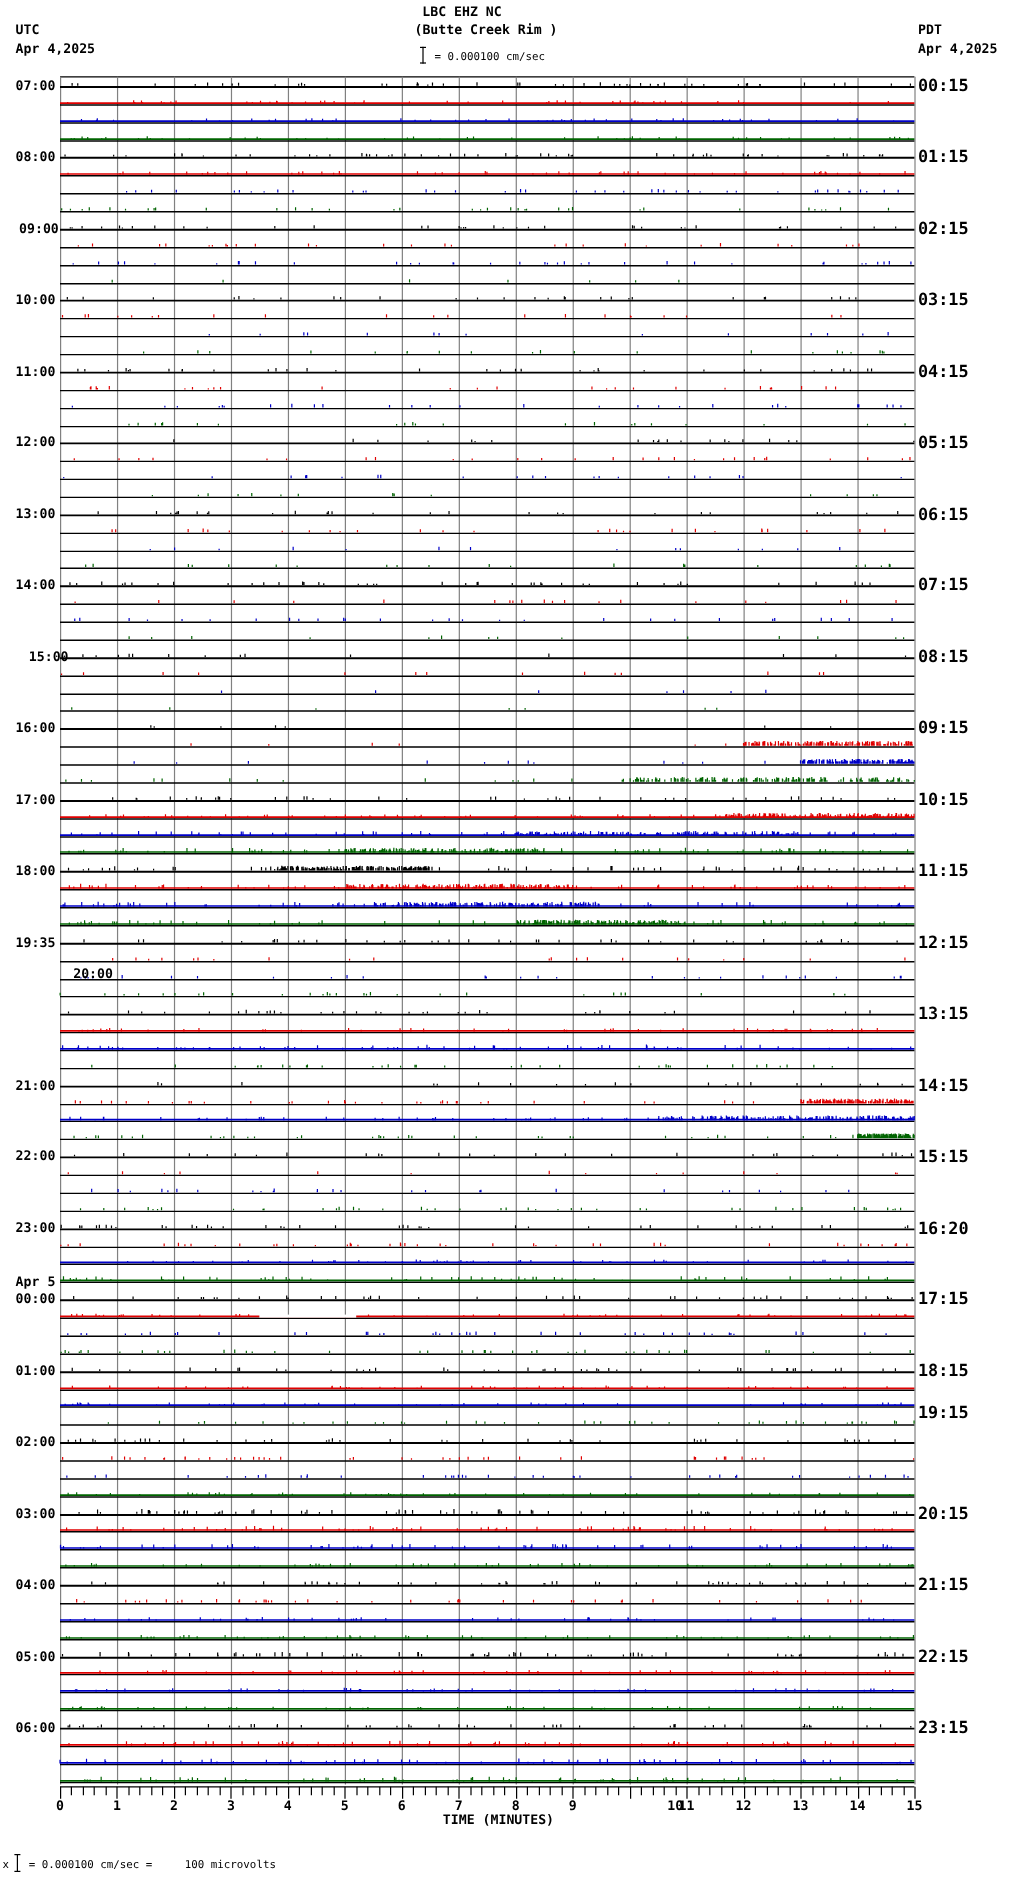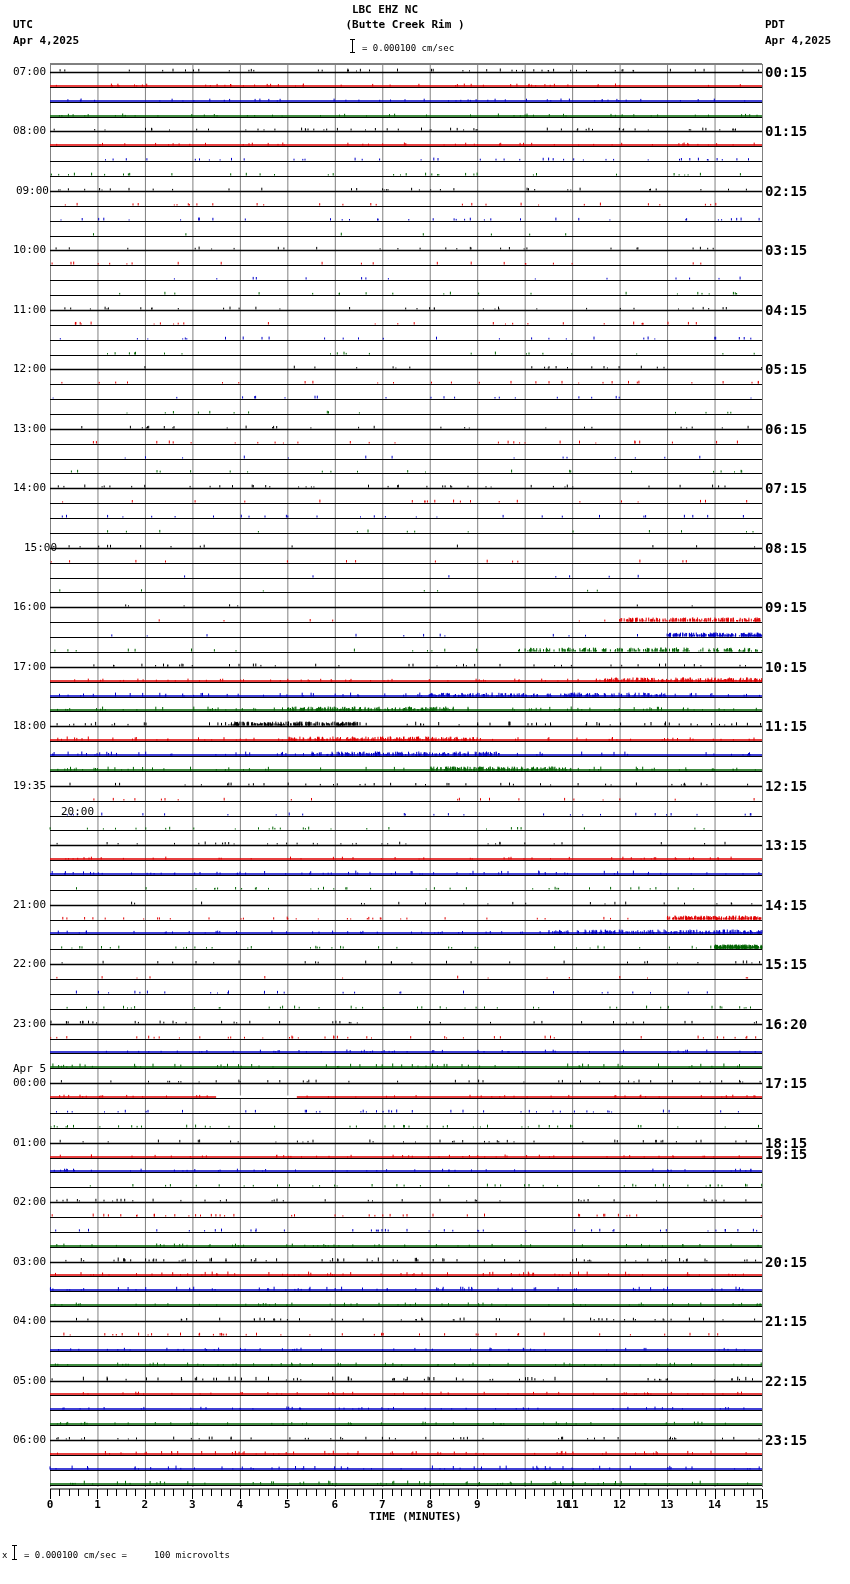--- a/index.html
+++ b/index.html
@@ -2,21 +2,21 @@
 <html><head>
 <meta charset="utf-8">
 <style>
   html, body { margin:0; padding:0; background:#ffffff; }
   body { width:850px; height:1584px; position:relative; overflow:hidden;
          font-family:"DejaVu Sans Mono", "Liberation Mono", monospace; color:#000; }
   .lbl { position:absolute; font-size:11px; font-weight:bold; line-height:13px; white-space:pre; }
   .title { position:absolute; font-size:11px; font-weight:bold; line-height:14px; text-align:center; white-space:pre; }
   .small { position:absolute; font-size:9px; line-height:11px; white-space:pre; }
   #plot { position:absolute; left:0; top:0; }
-  .hour-l { position:absolute; left:13px; width:36px; font-size:11px; font-weight:normal; line-height:12px; white-space:pre; }
+  .hour-l { position:absolute; left:13px; width:36px; font-size:11px; font-weight:bold; line-height:12px; white-space:pre; }
   .hour-r { position:absolute; left:765px; font-size:14px; font-weight:bold; line-height:12px; white-space:pre; }
   .xtick { position:absolute; top:1498px; font-size:11px; font-weight:bold; width:20px; margin-left:-10px; text-align:center; }
   .scalebar { position:absolute; width:1px; background:#000; }
   .scalebar:before, .scalebar:after { content:""; position:absolute; left:-2px; width:5px; height:1px; background:#000; }
   .scalebar:before { top:0; } .scalebar:after { bottom:0; }
 </style>
 </head>
 <body>
 
 <div class="lbl" style="left:13px;top:18px">UTC</div>
@@ -388,21 +388,21 @@
     <div class="hour-r" style="top: 601px;">09:15</div>
     <div class="hour-r" style="top: 661px;">10:15</div>
     <div class="hour-r" style="top: 720px;">11:15</div>
     <div class="hour-r" style="top: 780px;">12:15</div>
     <div class="hour-r" style="top: 839px;">13:15</div>
     <div class="hour-r" style="top: 899px;">14:15</div>
     <div class="hour-r" style="top: 958px;">15:15</div>
     <div class="hour-r" style="top: 1018px;">16:20</div>
     <div class="hour-r" style="top: 1077px;">17:15</div>
     <div class="hour-r" style="top: 1137px;">18:15</div>
-    <div class="hour-r" style="top: 1148px;">19:15</div>
+    <div class="hour-r" style="top: 1172px;">19:15</div>
     <div class="hour-r" style="top: 1256px;">20:15</div>
     <div class="hour-r" style="top: 1315px;">21:15</div>
     <div class="hour-r" style="top: 1375px;">22:15</div>
     <div class="hour-r" style="top: 1434px;">23:15</div>
   </div>
 <div id="x-labels">
     <div class="xtick" style="left: 50px;">0</div>
     <div class="xtick" style="left: 97.4667px;">1</div>
     <div class="xtick" style="left: 144.933px;">2</div>
     <div class="xtick" style="left: 192.4px;">3</div>

